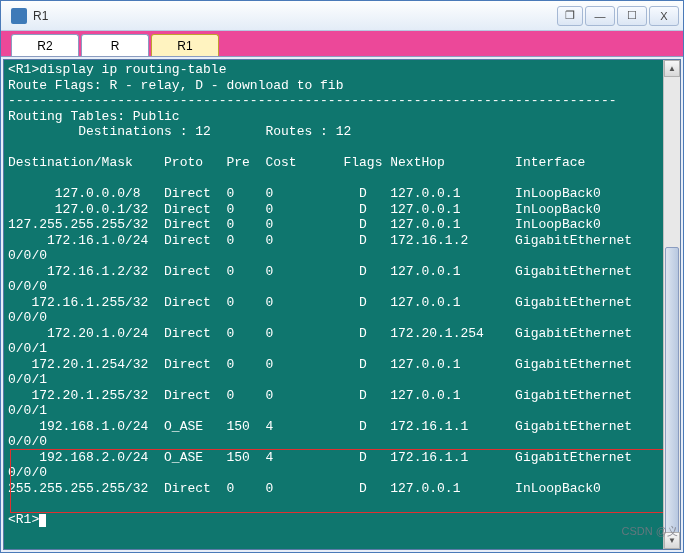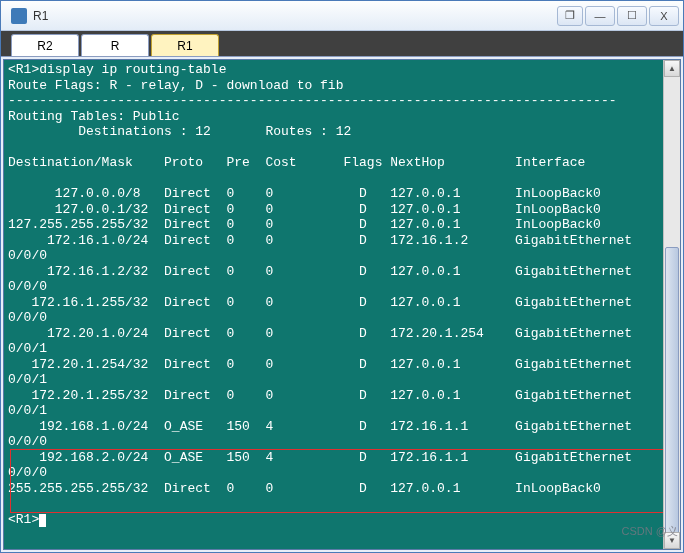--- a/index.html
+++ b/index.html
@@ -4,21 +4,21 @@
   <style>
     * { margin: 0; padding: 0; box-sizing: border-box; }
     body { width: 684px; height: 553px; background: #fff; font-family: Tahoma, sans-serif; overflow: hidden; }
     .window { width: 684px; height: 553px; border: 1px solid #4a7ab8; background: #e8eef8; display: flex; flex-direction: column; }
     .titlebar { height: 30px; background: linear-gradient(#fdfefe, #e3ecf7); display: flex; align-items: center; padding: 0 4px 0 10px; border-bottom: 1px solid #b8c8e0; }
     .title-icon { width: 16px; height: 16px; background: #3e7ab8; border-radius: 2px; margin-right: 6px; }
     .title-text { font-size: 12px; color: #333; flex: 1; }
     .win-btns { display: flex; gap: 2px; }
     .win-btn { width: 30px; height: 20px; border: 1px solid #a5b8d4; border-radius: 3px; background: linear-gradient(#f7faff, #dce6f4); font-size: 11px; display: flex; align-items: center; justify-content: center; color: #444; cursor: pointer; }
     .win-btn.dup { width: 26px; }
-    .tabbar { height: 26px; background: #404040; display: flex; align-items: flex-end; padding-left: 10px; border-bottom: 1px solid #8a9cc0; }
+    .tabbar { height: 26px; background: #ec4899; display: flex; align-items: flex-end; padding-left: 10px; border-bottom: 1px solid #8a9cc0; }
     .tab { height: 22px; min-width: 68px; padding: 0 18px; border: 1px solid #8a9cc0; border-bottom: none; background: #fff; font-size: 12px; display: flex; align-items: center; justify-content: center; margin-right: 2px; border-radius: 3px 3px 0 0; cursor: pointer; }
     .tab.active { background: #fff3c0; border-color: #c0a030; }
     .terminal-wrap { flex: 1; position: relative; background: #0f766e; margin: 2px; border: 1px solid #5a7aa8; }
     .terminal { position: absolute; inset: 0; font-family: 'Courier New', monospace; font-size: 13px; line-height: 15.5px; color: #fff; padding: 2px 4px; white-space: pre; overflow: hidden; }
     .hr-line { color: #fff; }
     .highlight-box { position: absolute; border: 1px solid #e03030; pointer-events: none; }
     .scrollbar { position: absolute; right: 0; top: 0; bottom: 0; width: 17px; background: #e8e8e8; border-left: 1px solid #c0c0c0; }
     .sb-btn { height: 17px; background: linear-gradient(#f8f8f8,#d8d8d8); border: 1px solid #b0b0b0; font-size: 8px; display: flex; align-items: center; justify-content: center; color: #555; }
     .sb-track { position: absolute; top: 17px; bottom: 17px; left: 0; right: 0; background: #e8e8e8; }
     .sb-thumb { position: absolute; left: 1px; right: 1px; background: linear-gradient(90deg,#dce4f0,#b8c8e0); border: 1px solid #8a9cc0; border-radius: 2px; }

